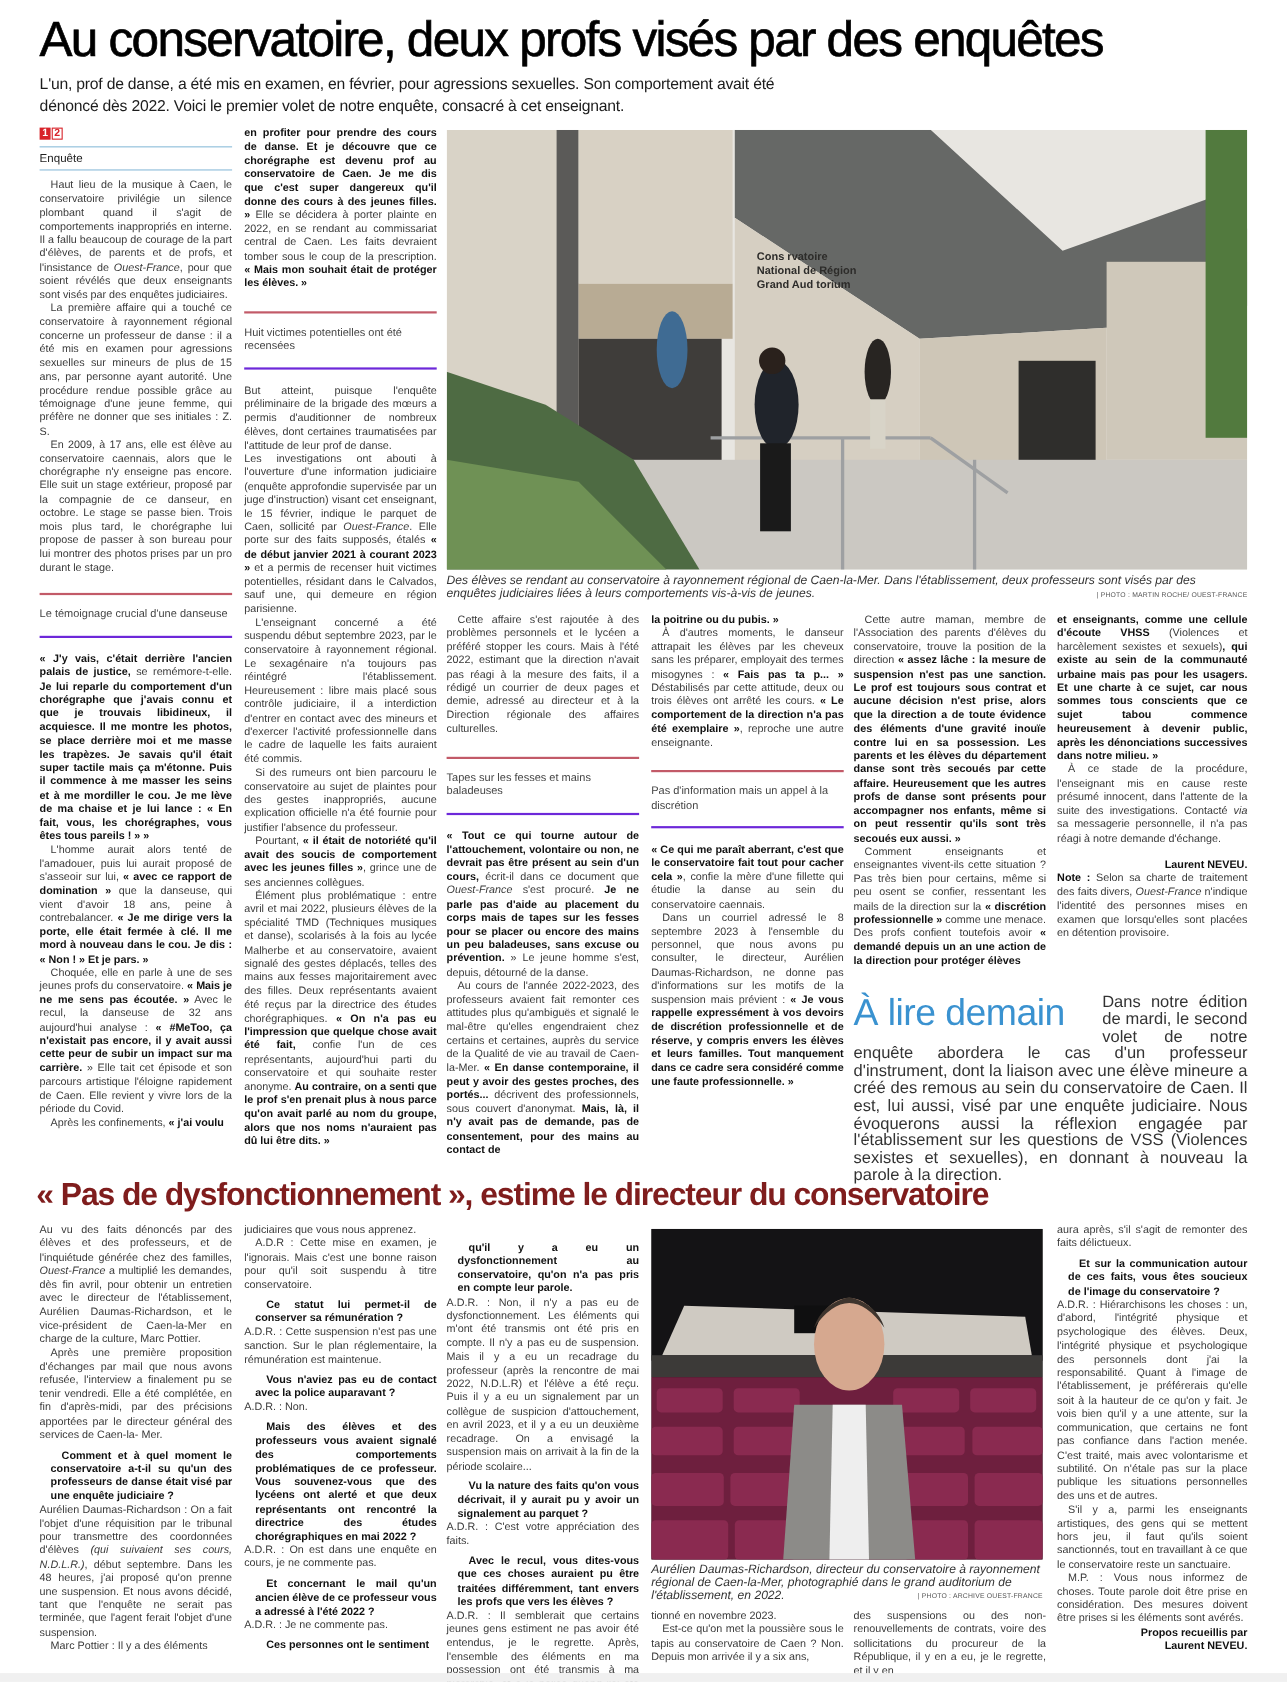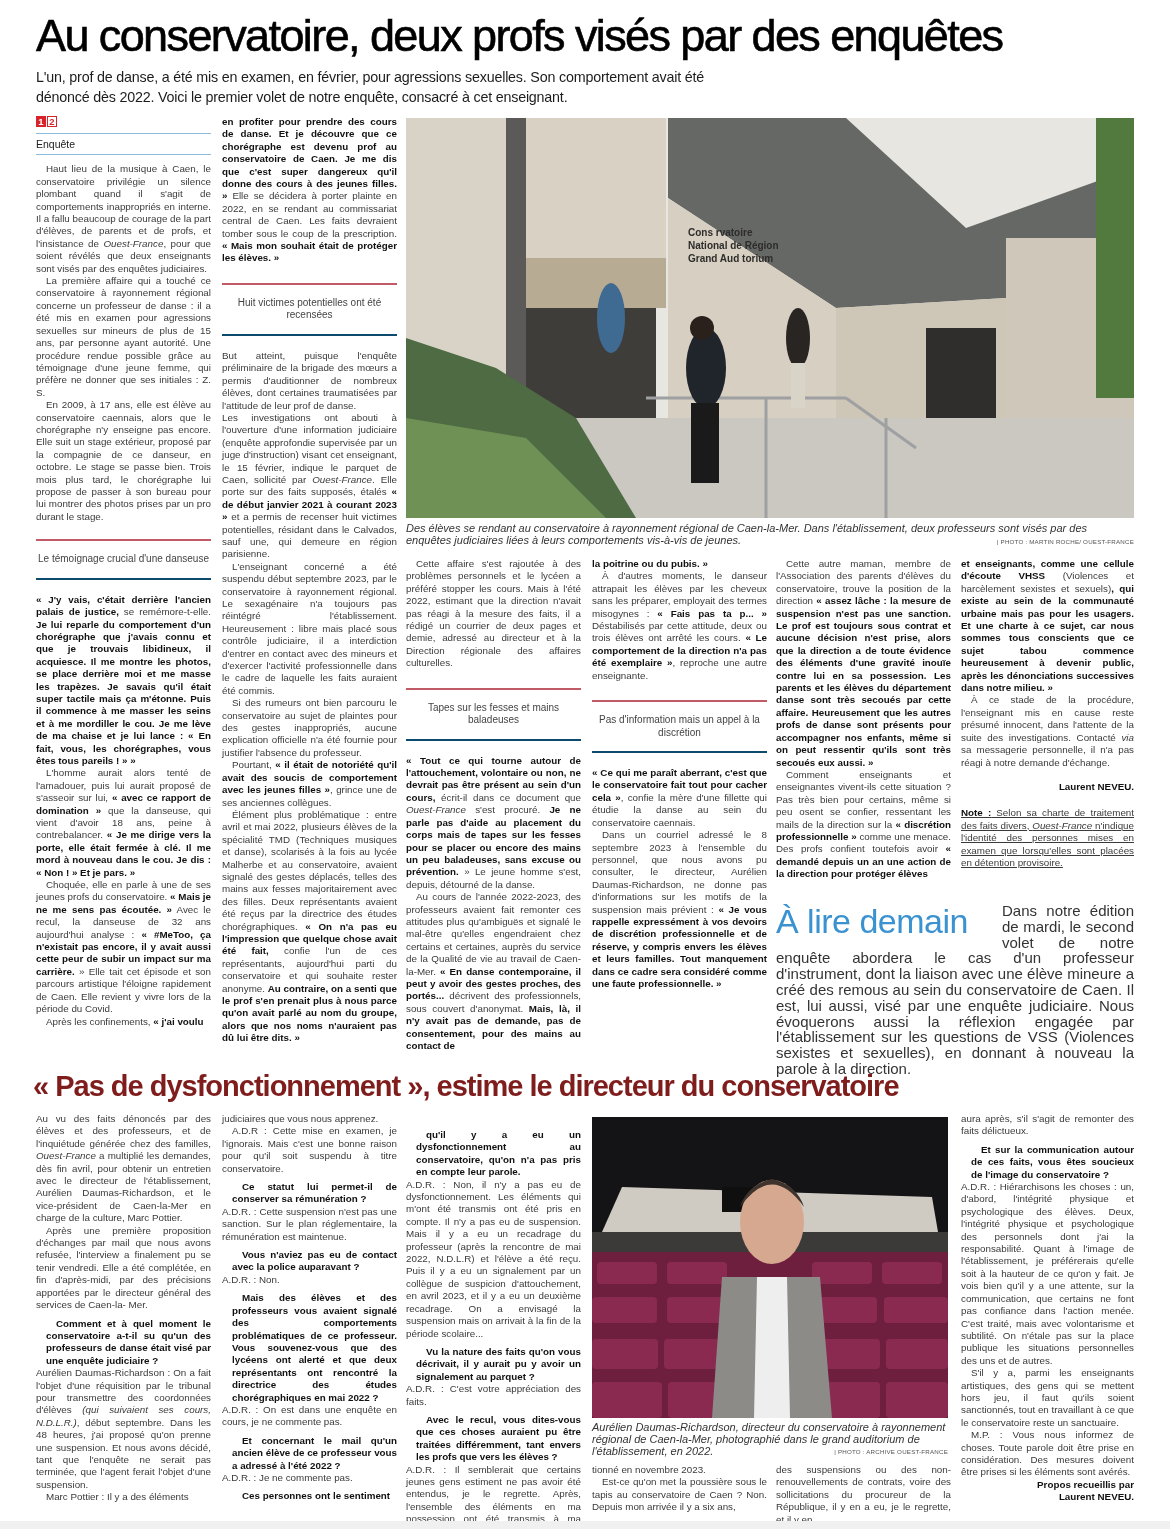--- a/index.html
+++ b/index.html
@@ -14,21 +14,21 @@
   .col p.noind { text-indent: 0; }
   .col b { color: #111; font-weight: bold; }
   .col i { font-style: italic; }
 
   .badge { display: inline-flex; gap: 1px; margin-bottom: 6px; }
   .badge span { display: inline-block; width: 10px; height: 11px; font-size: 9.5px; font-weight: bold; line-height: 11px; text-align: center; }
   .badge .b1 { background: #d8232a; color: #fff; }
   .badge .b2 { background: #fff; color: #d8232a; border: 1px solid #d8232a; line-height: 9px; }
   .rubric { border-top: 1px solid #8bbcd9; border-bottom: 1px solid #8bbcd9; font-size: 10.5px; padding: 4px 0 4px 0; color: #222; margin-bottom: 8px; }
 
-  .intertitle { border-top: 2px solid #c25a68; border-bottom: 2px solid #0c4a6e; text-align: center; font-size: 10px; line-height: 12.5px; color: #444; padding: 12px 0 12px 0; margin: 16px 0 14px 0; }
+  .intertitle { border-top: 2px solid #c25a68; border-bottom: 2px solid #6d28d9; text-align: left; font-size: 10px; line-height: 12.5px; color: #444; padding: 12px 0 12px 0; margin: 16px 0 14px 0; }
 
   .photo { position: absolute; overflow: hidden; }
   .caption { position: absolute; font-size: 11px; line-height: 12px; font-style: italic; color: #333; }
   .credit { position: absolute; font-size: 6.2px; color: #555; text-transform: uppercase; letter-spacing: 0.2px; text-align: right; }
 
   .alire-title { position: absolute; left: 776px; top: 900px; font-size: 34px; color: #3a92d0; line-height: 42px; letter-spacing: -0.5px; }
   .alire-body { position: absolute; left: 776px; top: 903px; width: 358px; font-size: 15px; line-height: 15.8px; color: #333; text-align: justify; }
   .alire-body .float { float: left; width: 226px; height: 44px; }
 
   .subhead { position: absolute; left: 33px; top: 1066px; width: 1120px; font-size: 29px; color: #7f1d1d; letter-spacing: -1px; line-height: 40px; white-space: nowrap; }
@@ -123,21 +123,21 @@
 
 <div class="col" style="left:776px; top:558px; width:175px;">
   <p><span>Cette autre maman, membre de l'Association des parents d'élèves du conservatoire, trouve la position de la direction </span><b>« assez lâche : la mesure de suspension n'est pas une sanction. Le prof est toujours sous contrat et aucune décision n'est prise, alors que la direction a de toute évidence des éléments d'une gravité inouïe contre lui en sa possession. Les parents et les élèves du département danse sont très secoués par cette affaire. Heureusement que les autres profs de danse sont présents pour accompagner nos enfants, même si on peut ressentir qu'ils sont très secoués eux aussi. »</b></p>
   <p><span>Comment enseignants et enseignantes vivent-ils cette situation ? Pas très bien pour certains, même si peu osent se confier, ressentant les mails de la direction sur la </span><b>« discrétion professionnelle »</b><span> comme une menace. Des profs confient toutefois avoir </span><b>« demandé depuis un an une action de la direction pour protéger élèves</b></p>
 </div>
 
 <div class="col" style="left:961px; top:558px; width:173px;">
   <p class="noind"><b>et enseignants, comme une cellule d'écoute VHSS</b><span> (Violences et harcèlement sexistes et sexuels)</span><b>, qui existe au sein de la communauté urbaine mais pas pour les usagers. Et une charte à ce sujet, car nous sommes tous conscients que ce sujet tabou commence heureusement à devenir public, après les dénonciations successives dans notre milieu. »</b></p>
   <p><span>À ce stade de la procédure, l'enseignant mis en cause reste présumé innocent, dans l'attente de la suite des investigations. Contacté </span><i>via</i><span> sa messagerie personnelle, il n'a pas réagi à notre demande d'échange.</span></p>
   <p class="sign" style="margin-top:12px;">Laurent NEVEU.</p>
-  <p class="noind" style="margin-top:14px;text-decoration:underline;"><b>Note :</b><span> Selon sa charte de traitement des faits divers, </span><i>Ouest-France</i><span> n'indique l'identité des personnes mises en examen que lorsqu'elles sont placées en détention provisoire.</span></p>
+  <p class="noind" style=""><b>Note :</b><span> Selon sa charte de traitement des faits divers, </span><i>Ouest-France</i><span> n'indique l'identité des personnes mises en examen que lorsqu'elles sont placées en détention provisoire.</span></p>
 </div>
 
 <div class="alire-title">À lire demain</div>
 <div class="alire-body">
   <span class="float"></span>
   <span>Dans notre édition de mardi, le second volet de notre enquête abordera le cas d'un professeur d'instrument, dont la liaison avec une élève mineure a créé des remous au sein du conservatoire de Caen. Il est, lui aussi, visé par une enquête judiciaire. Nous évoquerons aussi la réflexion engagée par l'établissement sur les questions de VSS (Violences sexistes et sexuelles), en donnant à nouveau la parole à la direction.</span>
 </div>
 
 <h2 class="subhead">« Pas de dysfonctionnement », estime le directeur du conservatoire</h2>
 

